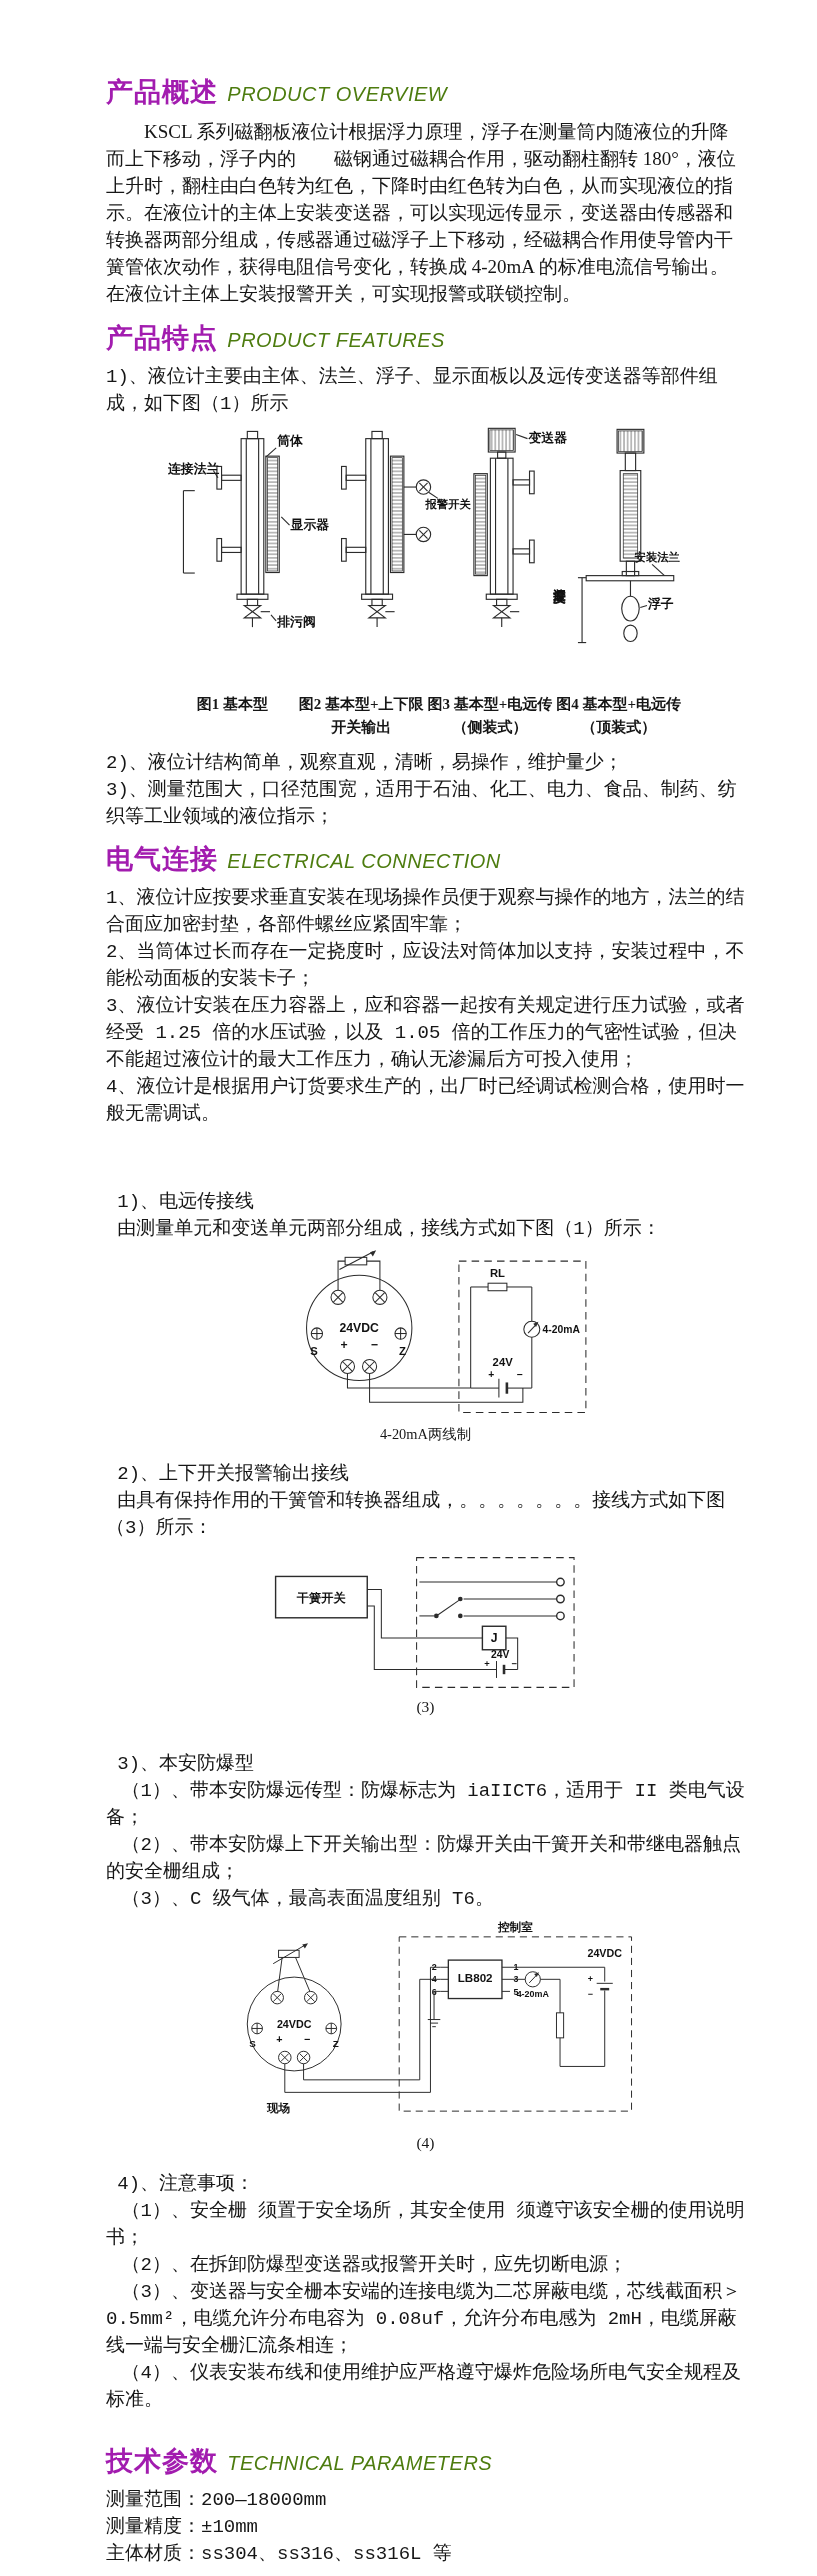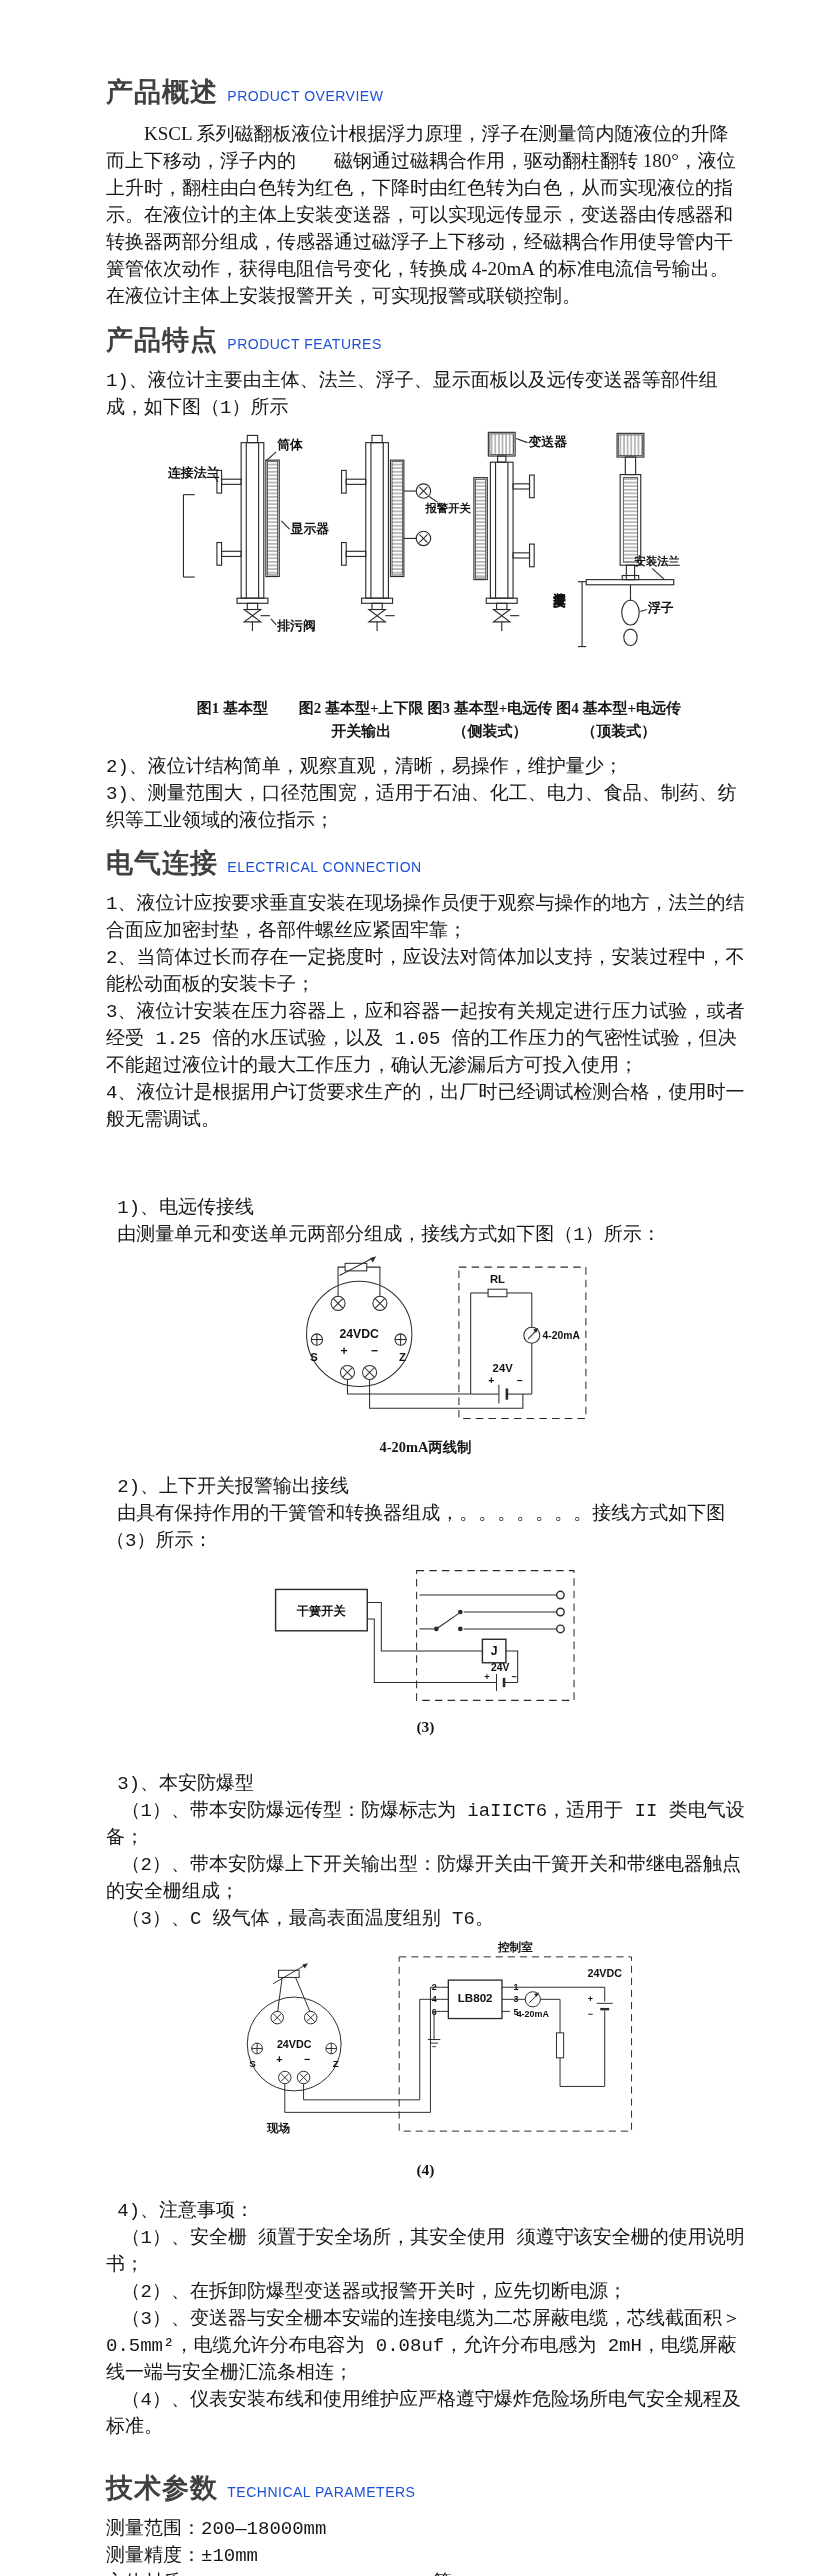--- a/index.html
+++ b/index.html
@@ -5,41 +5,41 @@
   html,body { margin:0; padding:0; background:#ffffff; }
   .page {
     position:relative; width:818px; min-height:2793px; box-sizing:border-box;
     padding:77px 73px 62px 106px; background:#ffffff; color:#161616;
     font-family:"Liberation Serif","DejaVu Serif",serif;
     font-size:19px; line-height:27px;
   }
   .sec-head { display:flex; align-items:baseline; gap:9.3px; margin:0 0 10.3px 0; }
   .sec-head .zh {
     font-family:"Liberation Sans","DejaVu Sans",sans-serif; font-weight:bold;
-    font-size:27px; color:#404040; letter-spacing:1px; line-height:31px;
+    font-size:27px; color:#a21caf; letter-spacing:1px; line-height:31px;
   }
   .sec-head .en {
     font-family:"Liberation Sans","DejaVu Sans",sans-serif;
-    font-size:14px; color:#1d4ed8; letter-spacing:0.5px;
+    font-size:20px; color:#4d7c0f; letter-spacing:0.5px;font-style:italic;
   }
   .sec-head.elec { margin-top:13.4px;text-align:right; }
   .sec-head.tech { margin-top:32px; margin-bottom:10px; }
   .para { text-indent:2em; margin:0 0 15.5px 0; }
   .line { margin:0;font-family:Liberation Mono, monospace; }
   .ind1 { text-indent:11.3px; }
   .ind2 { text-indent:15.5px; }
   .mt-gap { margin-top:61px; }
   .fig { text-align:center; }
   .fig1wrap { margin:8.2px 0 10.3px 0; }
   .fig2wrap { margin:4.1px 0 12.4px 0; }
   .fig3wrap { margin:10.3px 0 31px 0; }
   .fig4wrap { margin:6.2px 0 14.4px 0; }
   .figcaps { display:flex; width:515px; margin:2.1px auto 0 auto; }
   .capcell { width:129px; text-align:center; font-weight:bold; font-size:15px; line-height:23px;margin-top:43px; }
-  .figcap { font-weight:bold; font-size:14.4px; margin-top:7px; }
+  .figcap { font-weight:normal; font-size:14.4px; margin-top:0; }
   .figcap.num { font-size:15.5px; }
 
   
   svg { display:block; margin:0 auto; }
   svg .s  { stroke:#2b2b2b; stroke-width:2.2; fill:none; }
   svg .s3 { stroke:#2b2b2b; stroke-width:3; fill:none; }
   svg .s5 { stroke:#2b2b2b; stroke-width:5.5; fill:none; }
   svg .sh { stroke:#2b2b2b; stroke-width:1.4; }
   svg .f  { fill:#2b2b2b; stroke:none; }
   svg .dash { stroke-dasharray:16 11; }

